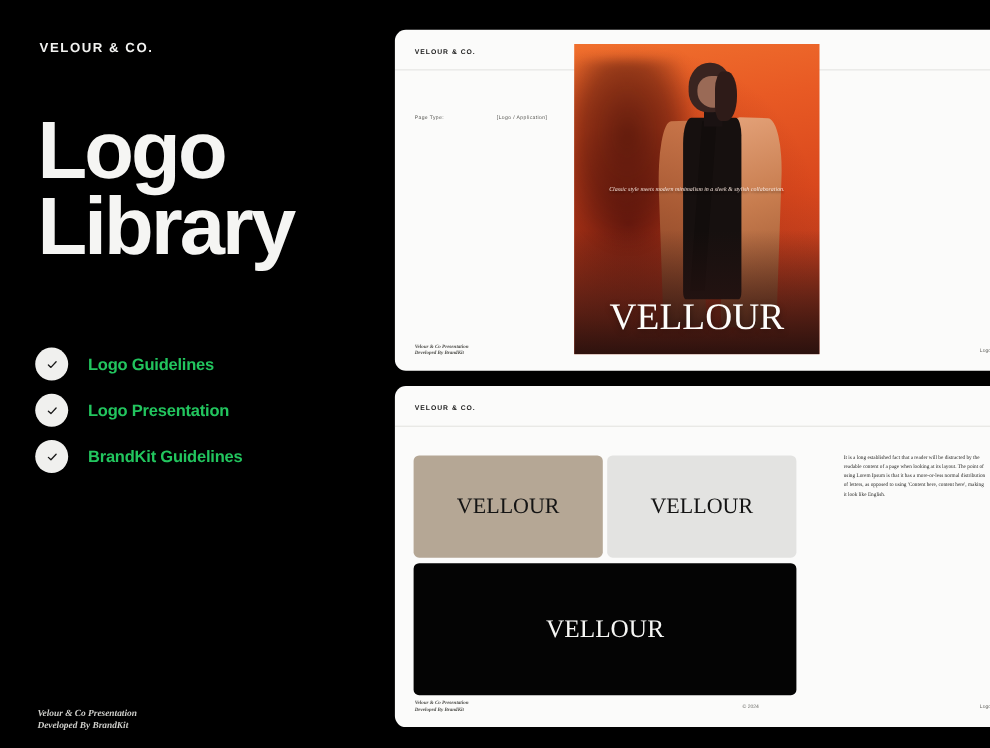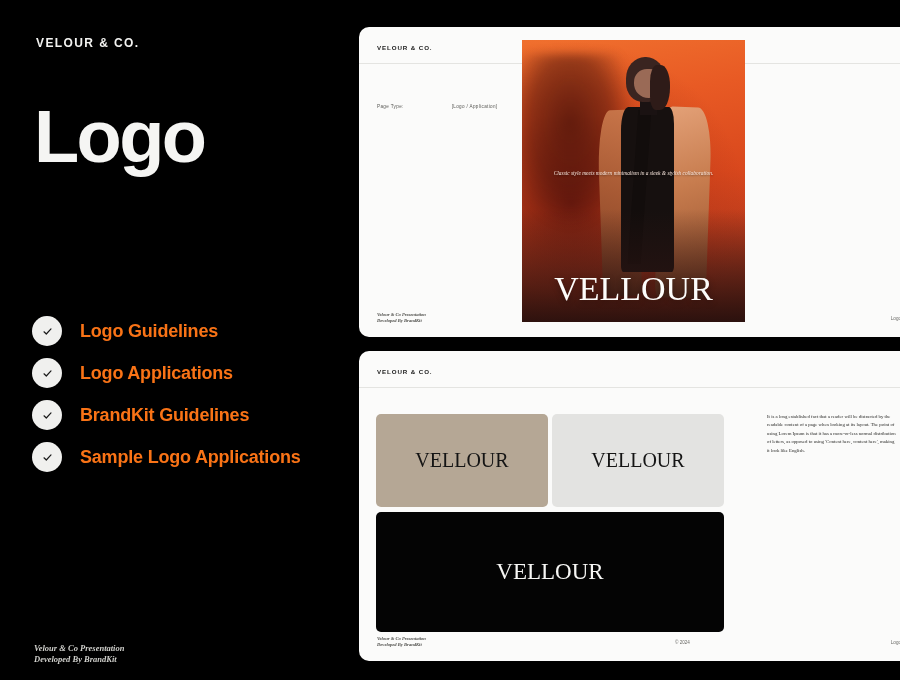--- a/index.html
+++ b/index.html
@@ -39,21 +39,21 @@
     height: 42px; margin-bottom: 0px;
   }
   .check-circle {
     width: 30px; height: 30px; border-radius: 50%;
     background: #f0f0ee;
     display: flex; align-items: center; justify-content: center;
     flex: 0 0 auto; margin-right: 18px;
   }
   .check-circle svg { display: block; }
   .check-label {
-    font-size: 18px; font-weight: 700; color: #f97316;
+    font-size: 15px; font-weight: 700; color: #22c55e;
     letter-spacing: -0.2px; white-space: nowrap;
   }
 
   .left-footer {
     position: absolute; left: 34px; top: 643px;
     font-family: "Liberation Serif", serif;
     font-style: italic; font-weight: 700;
     font-size: 8.5px; line-height: 1.35;
     color: #cfcfcb;
   }
@@ -218,54 +218,47 @@
 <body>
 
 <div class="stage">
 
   <div class="left-panel">
 
     <div class="brand-mark">VELOUR &amp; CO.</div>
 
     <div class="hero-title">
       <span>Logo</span>
+      <span>Library</span>
     </div>
 
     <div class="check-list">
       <div class="check-item">
         <span class="check-circle">
           <svg width="13" height="13" viewBox="0 0 13 13">
               <path d="M3 6.8 L5.3 9 L10 3.9" stroke="#1a1a1a" stroke-width="1.2" fill="none" stroke-linecap="round" stroke-linejoin="round"></path>
             </svg>
         </span>
         <span class="check-label">Logo Guidelines</span>
       </div>
       <div class="check-item">
         <span class="check-circle">
           <svg width="13" height="13" viewBox="0 0 13 13">
               <path d="M3 6.8 L5.3 9 L10 3.9" stroke="#1a1a1a" stroke-width="1.2" fill="none" stroke-linecap="round" stroke-linejoin="round"></path>
             </svg>
         </span>
-        <span class="check-label">Logo Applications</span>
+        <span class="check-label">Logo Presentation</span>
       </div>
       <div class="check-item">
         <span class="check-circle">
           <svg width="13" height="13" viewBox="0 0 13 13">
               <path d="M3 6.8 L5.3 9 L10 3.9" stroke="#1a1a1a" stroke-width="1.2" fill="none" stroke-linecap="round" stroke-linejoin="round"></path>
             </svg>
         </span>
         <span class="check-label">BrandKit Guidelines</span>
-      </div>
-      <div class="check-item">
-        <span class="check-circle">
-          <svg width="13" height="13" viewBox="0 0 13 13">
-              <path d="M3 6.8 L5.3 9 L10 3.9" stroke="#1a1a1a" stroke-width="1.2" fill="none" stroke-linecap="round" stroke-linejoin="round"></path>
-            </svg>
-        </span>
-        <span class="check-label">Sample Logo Applications</span>
       </div>
     </div>
 
     <div class="left-footer">
       <span>Velour &amp; Co Presentation</span>
       <span>Developed By BrandKit</span>
     </div>
   </div>
 
   <div class="slide" id="slide-one">

